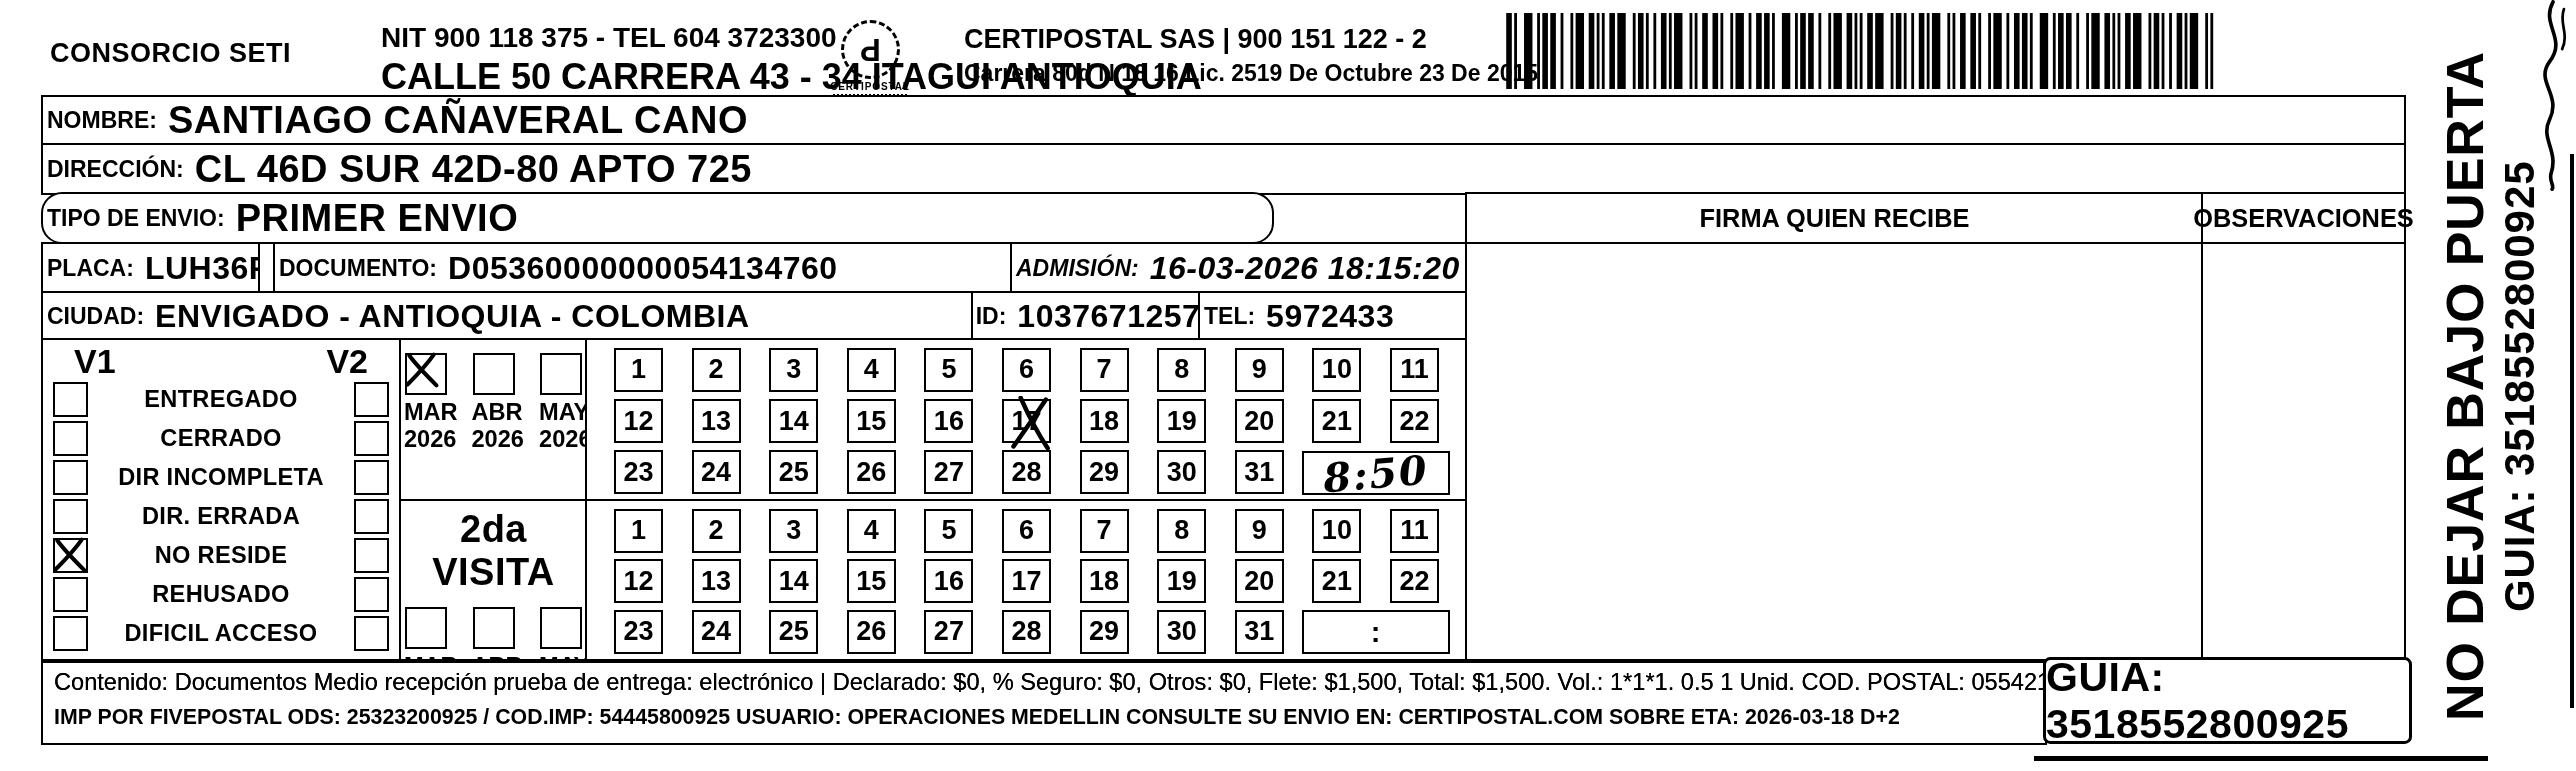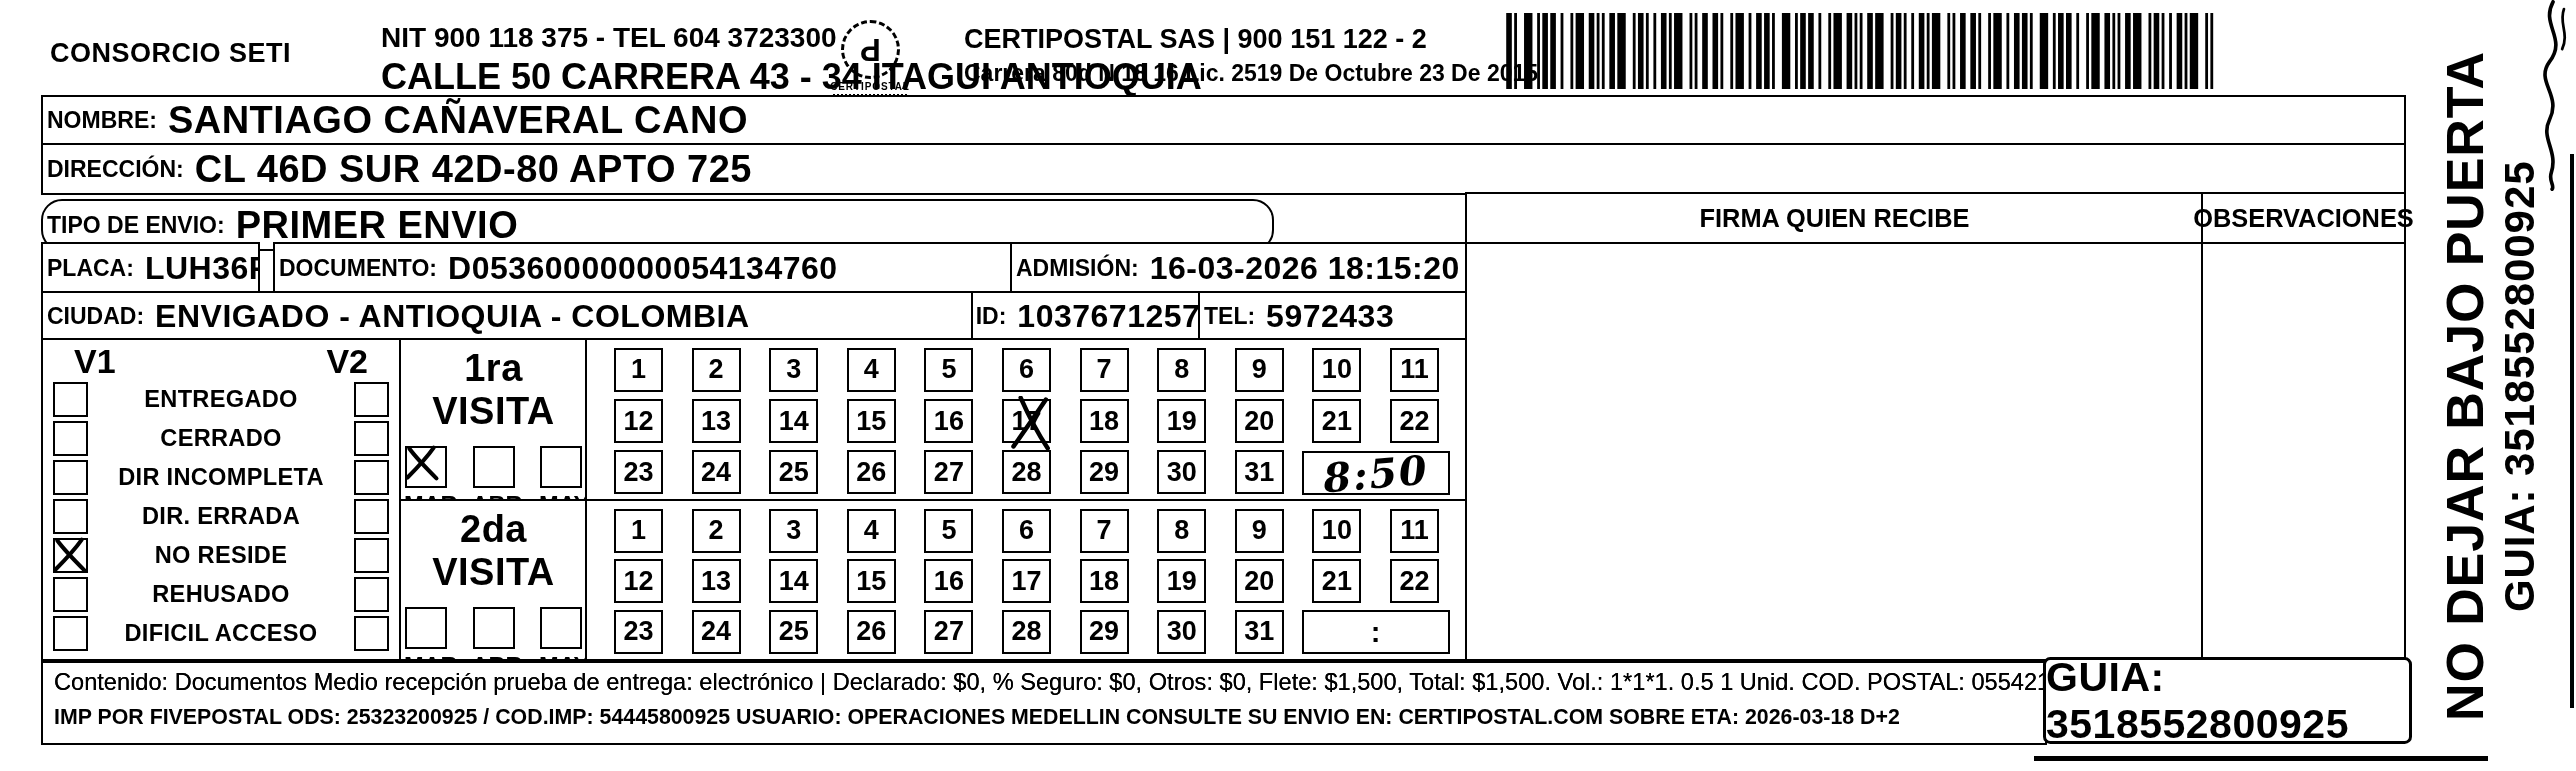--- a/index.html
+++ b/index.html
@@ -22,24 +22,24 @@
   .scan-edge-v{position:absolute;left:2570px;top:154px;width:3.6px;height:554px;background:#000;}
   .scan-edge-h{position:absolute;left:2034px;top:756px;width:454px;height:4.5px;background:#000;}
   
   .cell{position:absolute;background:#fff;border:2.7px solid #000;box-sizing:border-box;}
   .lv{display:flex;align-items:center;padding-left:4px;gap:11px;white-space:nowrap;overflow:hidden;}
   .lab{font-size:23px;font-weight:700;flex:none;}
   .val{font-size:38px;font-weight:700;letter-spacing:0.5px;}
   .val-m{font-size:32px;font-weight:700;letter-spacing:0.5px;}
   .c-nombre{left:41px;top:95px;width:2365px;height:51px;}
   .c-dir{left:41px;top:143px;width:2365px;height:52px;}
-  .c-tipo{left:41px;top:199px;width:1233px;height:52px;border-radius:21px;}
+  .c-tipo{left:41px;top:192px;width:1233px;height:52px;border-radius:21px;}
   .c-placa{left:41px;top:242px;width:219px;height:52px;}
   .c-doc{left:257px;top:242px;width:755px;height:52px;margin-left:16px;}
-  .c-adm{left:1010px;top:242px;width:458px;height:52px;}
+  .c-adm{left:1010px;top:242px;width:458px;height:52px;font-style:italic;}
   .c-ciudad{left:41px;top:291px;width:933px;height:50px;}
   .c-id{left:971px;top:291px;width:230px;height:50px;justify-content:center;}
   .c-tel{left:1198px;top:291px;width:270px;height:50px;}
   .c-check{left:41px;top:338px;width:360px;height:323px;}
   .c-v1col{left:399px;top:338px;width:189px;height:164px;}
   .c-v2col{left:399px;top:499px;width:189px;height:162px;}
   .c-g1{left:585px;top:338px;width:883px;height:164px;}
   .c-g2{left:585px;top:499px;width:883px;height:162px;}
   .c-firmaH{left:1465px;top:192px;width:739px;height:52px;display:flex;align-items:center;justify-content:center;}
   .c-obsH{left:2201px;top:192px;width:205px;height:52px;display:flex;align-items:center;justify-content:center;}
@@ -275,21 +275,20 @@
         </div>
         <div class="st-row">
           <div class="cbx"></div>
           <div class="st-label">DIFICIL ACCESO</div>
           <div class="cbx"></div>
         </div>
       </div>
   </div>
 
   <div class="cell c-v1col" id="visit-col-0">
-    <div class="v-title">1ra VISITA</div>
     <div class="months">
         <div class="month">
           <div class="cbx">
             <svg class="xmark" viewBox="0 0 42 42">
               <path d="M7 5 C15 16 26 27 37 38"></path>
               <path d="M34 4 C27 14 15 27 5 37"></path>
             </svg>
           </div>
           <div class="m-name">MAR</div>
           <div class="m-year">2026</div>

